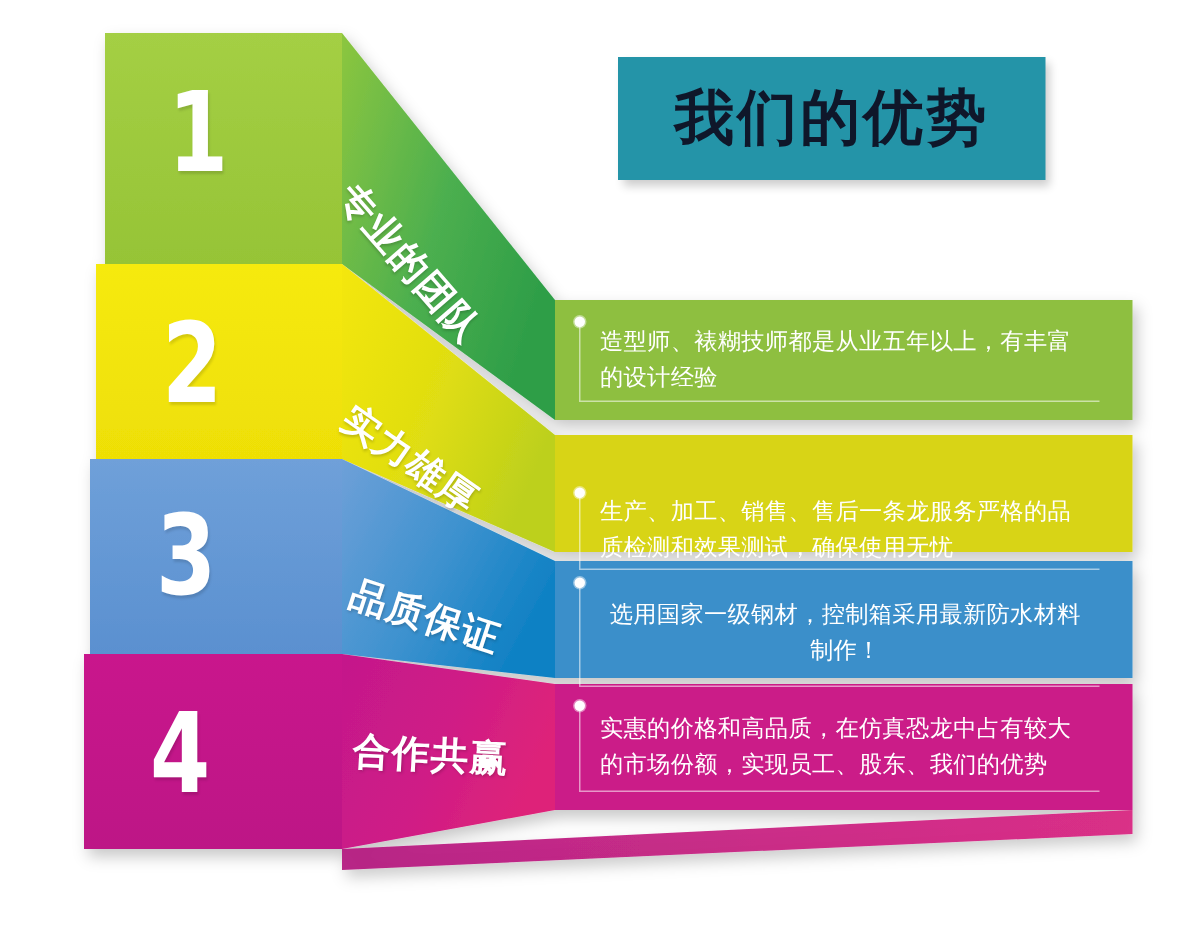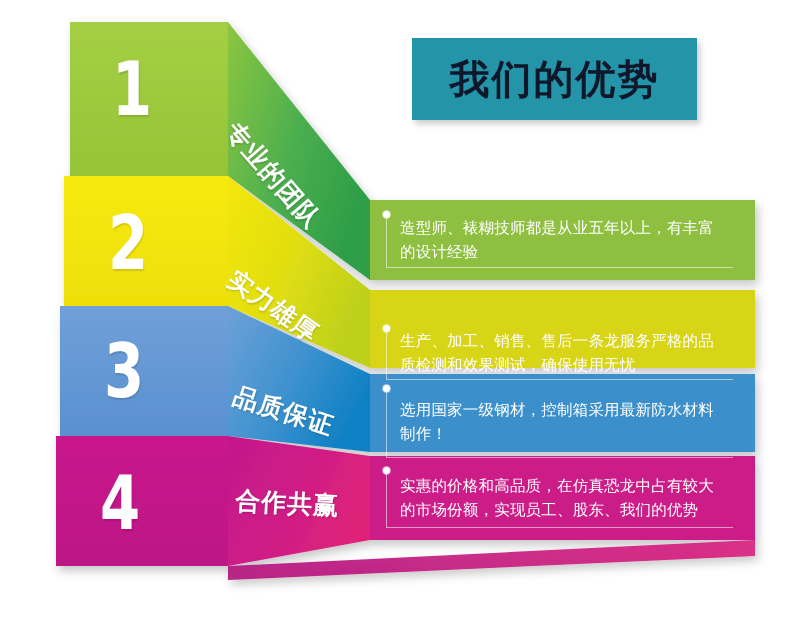--- a/index.html
+++ b/index.html
@@ -212,21 +212,21 @@
     <div class="dot"></div>
     <div class="dtext">造型师、裱糊技师都是从业五年以上，有丰富的设计经验</div>
   </div>
 
   <div class="desc" style="left:370px; top:290px; width:385px; height:78px;margin-top:24px;">
     <div class="frame"></div>
     <div class="dot"></div>
     <div class="dtext">生产、加工、销售、售后一条龙服务严格的品质检测和效果测试，确保使用无忧</div>
   </div>
 
-  <div class="desc" style="left:370px; top:374px; width:385px; height:96px;">
+  <div class="desc" style="left:370px; top:374px; width:385px; height:96px;text-align:center;">
     <div class="frame"></div>
     <div class="dot"></div>
     <div class="dtext">选用国家一级钢材，控制箱采用最新防水材料制作！</div>
   </div>
 
   <div class="desc" style="left:370px; top:456px; width:385px; height:84px;">
     <div class="frame"></div>
     <div class="dot"></div>
     <div class="dtext">实惠的价格和高品质，在仿真恐龙中占有较大的市场份额，实现员工、股东、我们的优势</div>
   </div>

